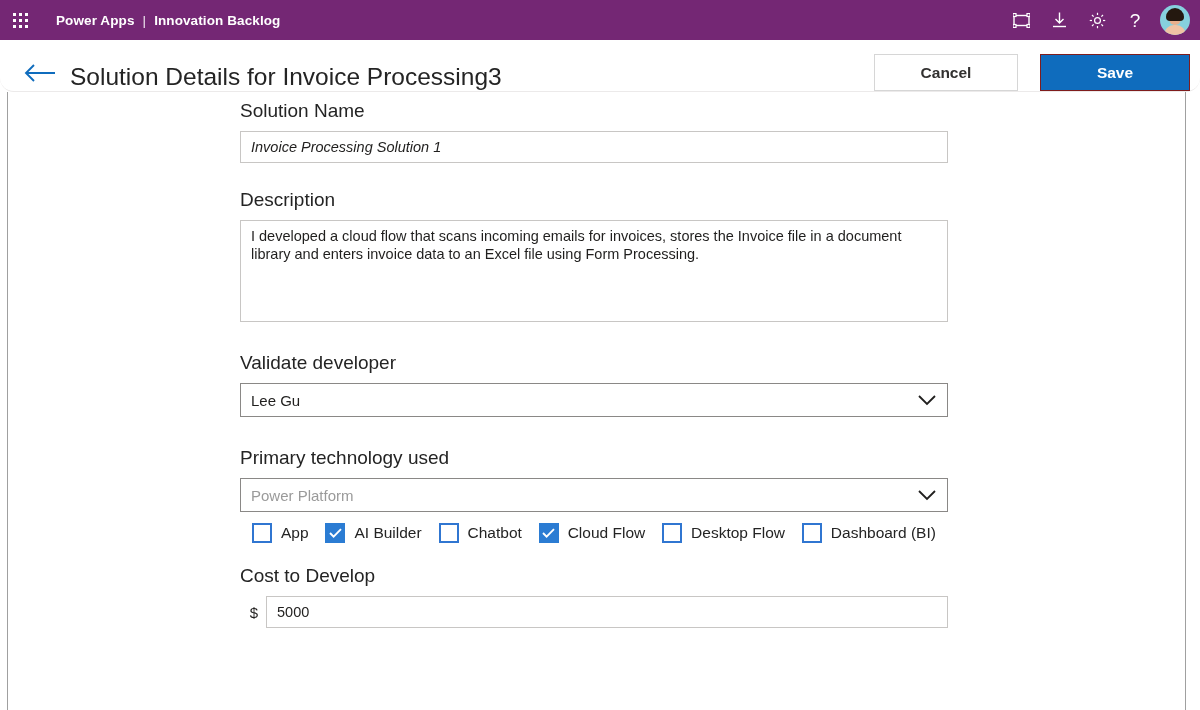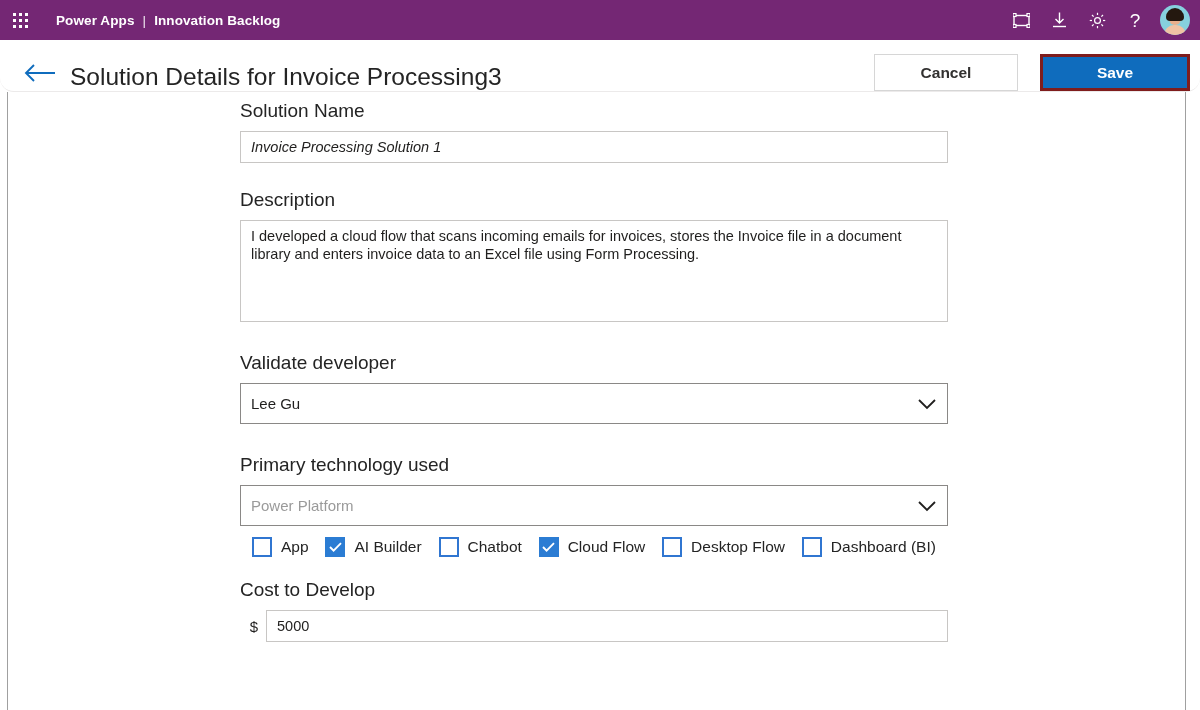--- a/index.html
+++ b/index.html
@@ -119,21 +119,21 @@
     width: 144px;
     background: #ffffff;
     color: #323130;
     border: 1px solid #d6d6d6;
     font-weight: bold;
   }
   .btn-save {
     width: 150px;
     background: #0f6cbd;
     color: #ffffff;
-    border: 3px solid #7f1d1d;
+    border: 1px solid #7f1d1d;
     font-weight: bold;
     margin-left: 22px;
   }
 
   
   .frame-left {
     position: absolute; left: 7px; top: 92px;
     width: 1px; height: 618px;
     background: #a0a0a0;
   }
@@ -172,21 +172,21 @@
     height: 102px;
     border: 1px solid #c8c6c4;
     background: #ffffff;
     padding: 6px 10px;
     font-size: 14.5px;
     color: #201f1e;
     line-height: 18px;
   }
   .dropdown-box {
     width: 708px;
-    height: 41px;
+    height: 34px;
     border: 1px solid #8a8886;
     background: #ffffff;
     display: flex; align-items: center;
     padding: 0 10px;
     font-size: 15px;
     color: #201f1e;
     cursor: pointer;
     position: relative;
   }
   .dropdown-box.placeholder .dd-value { color: #9a9a9a; }

